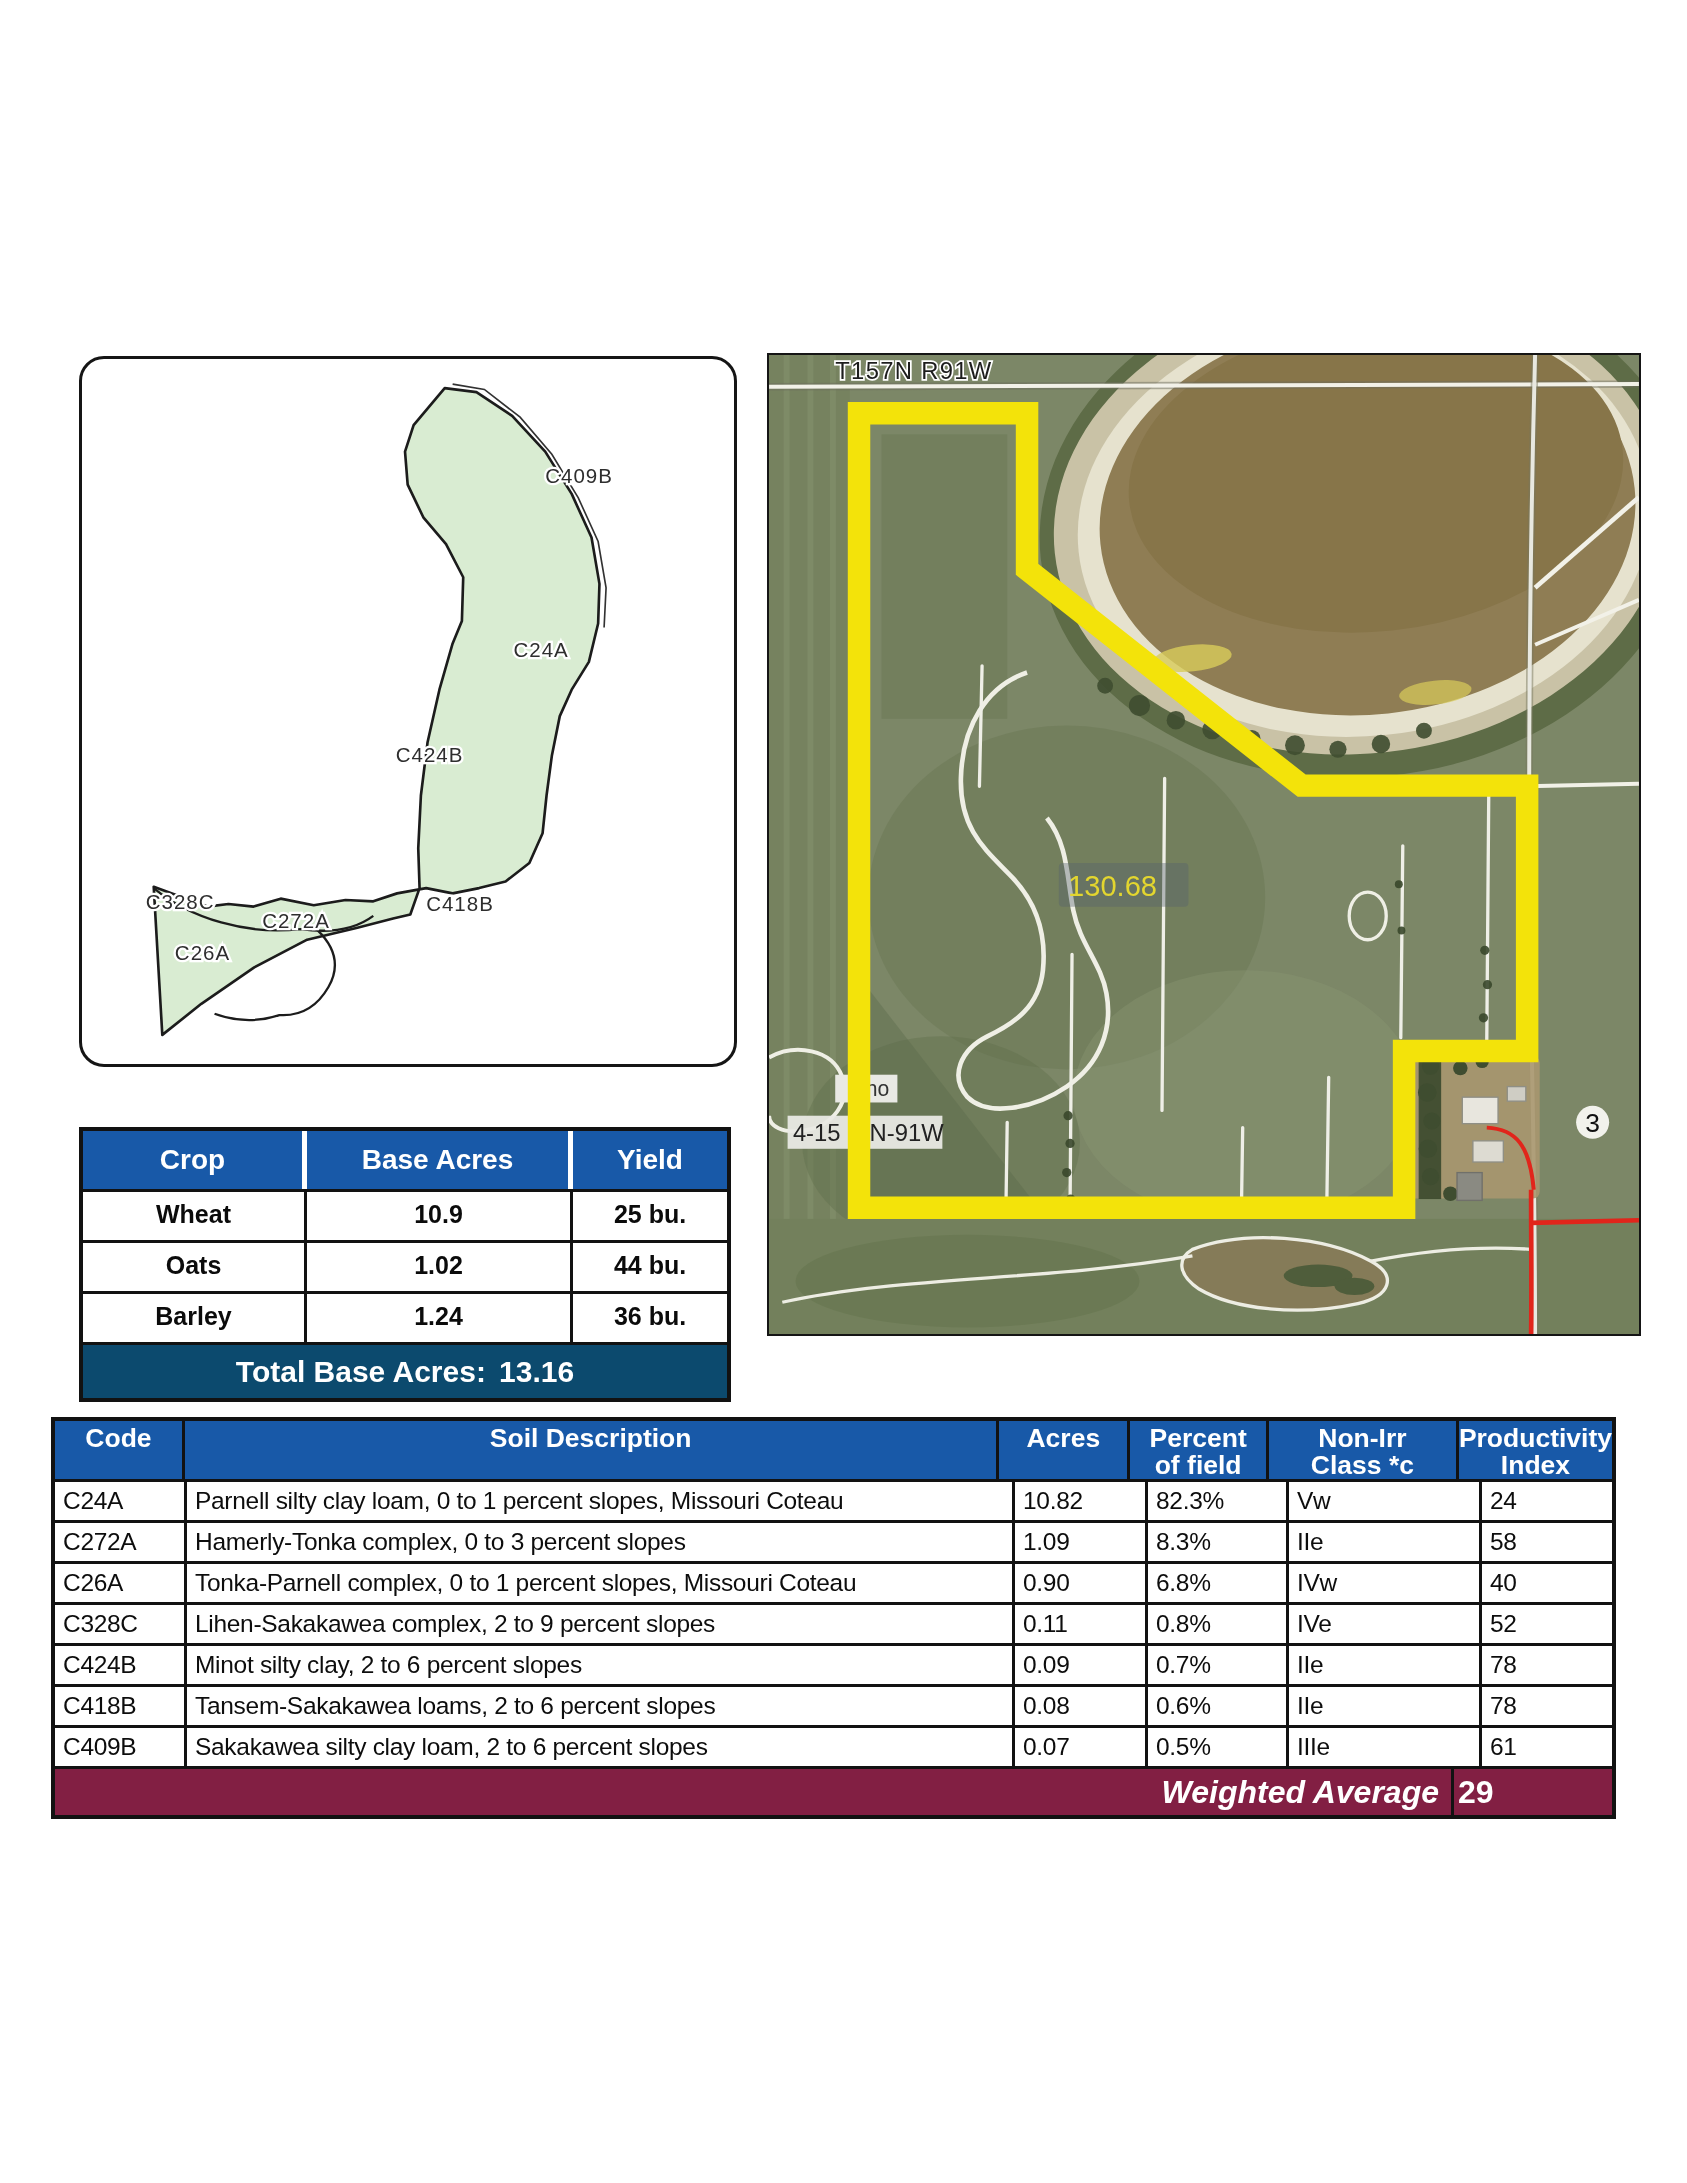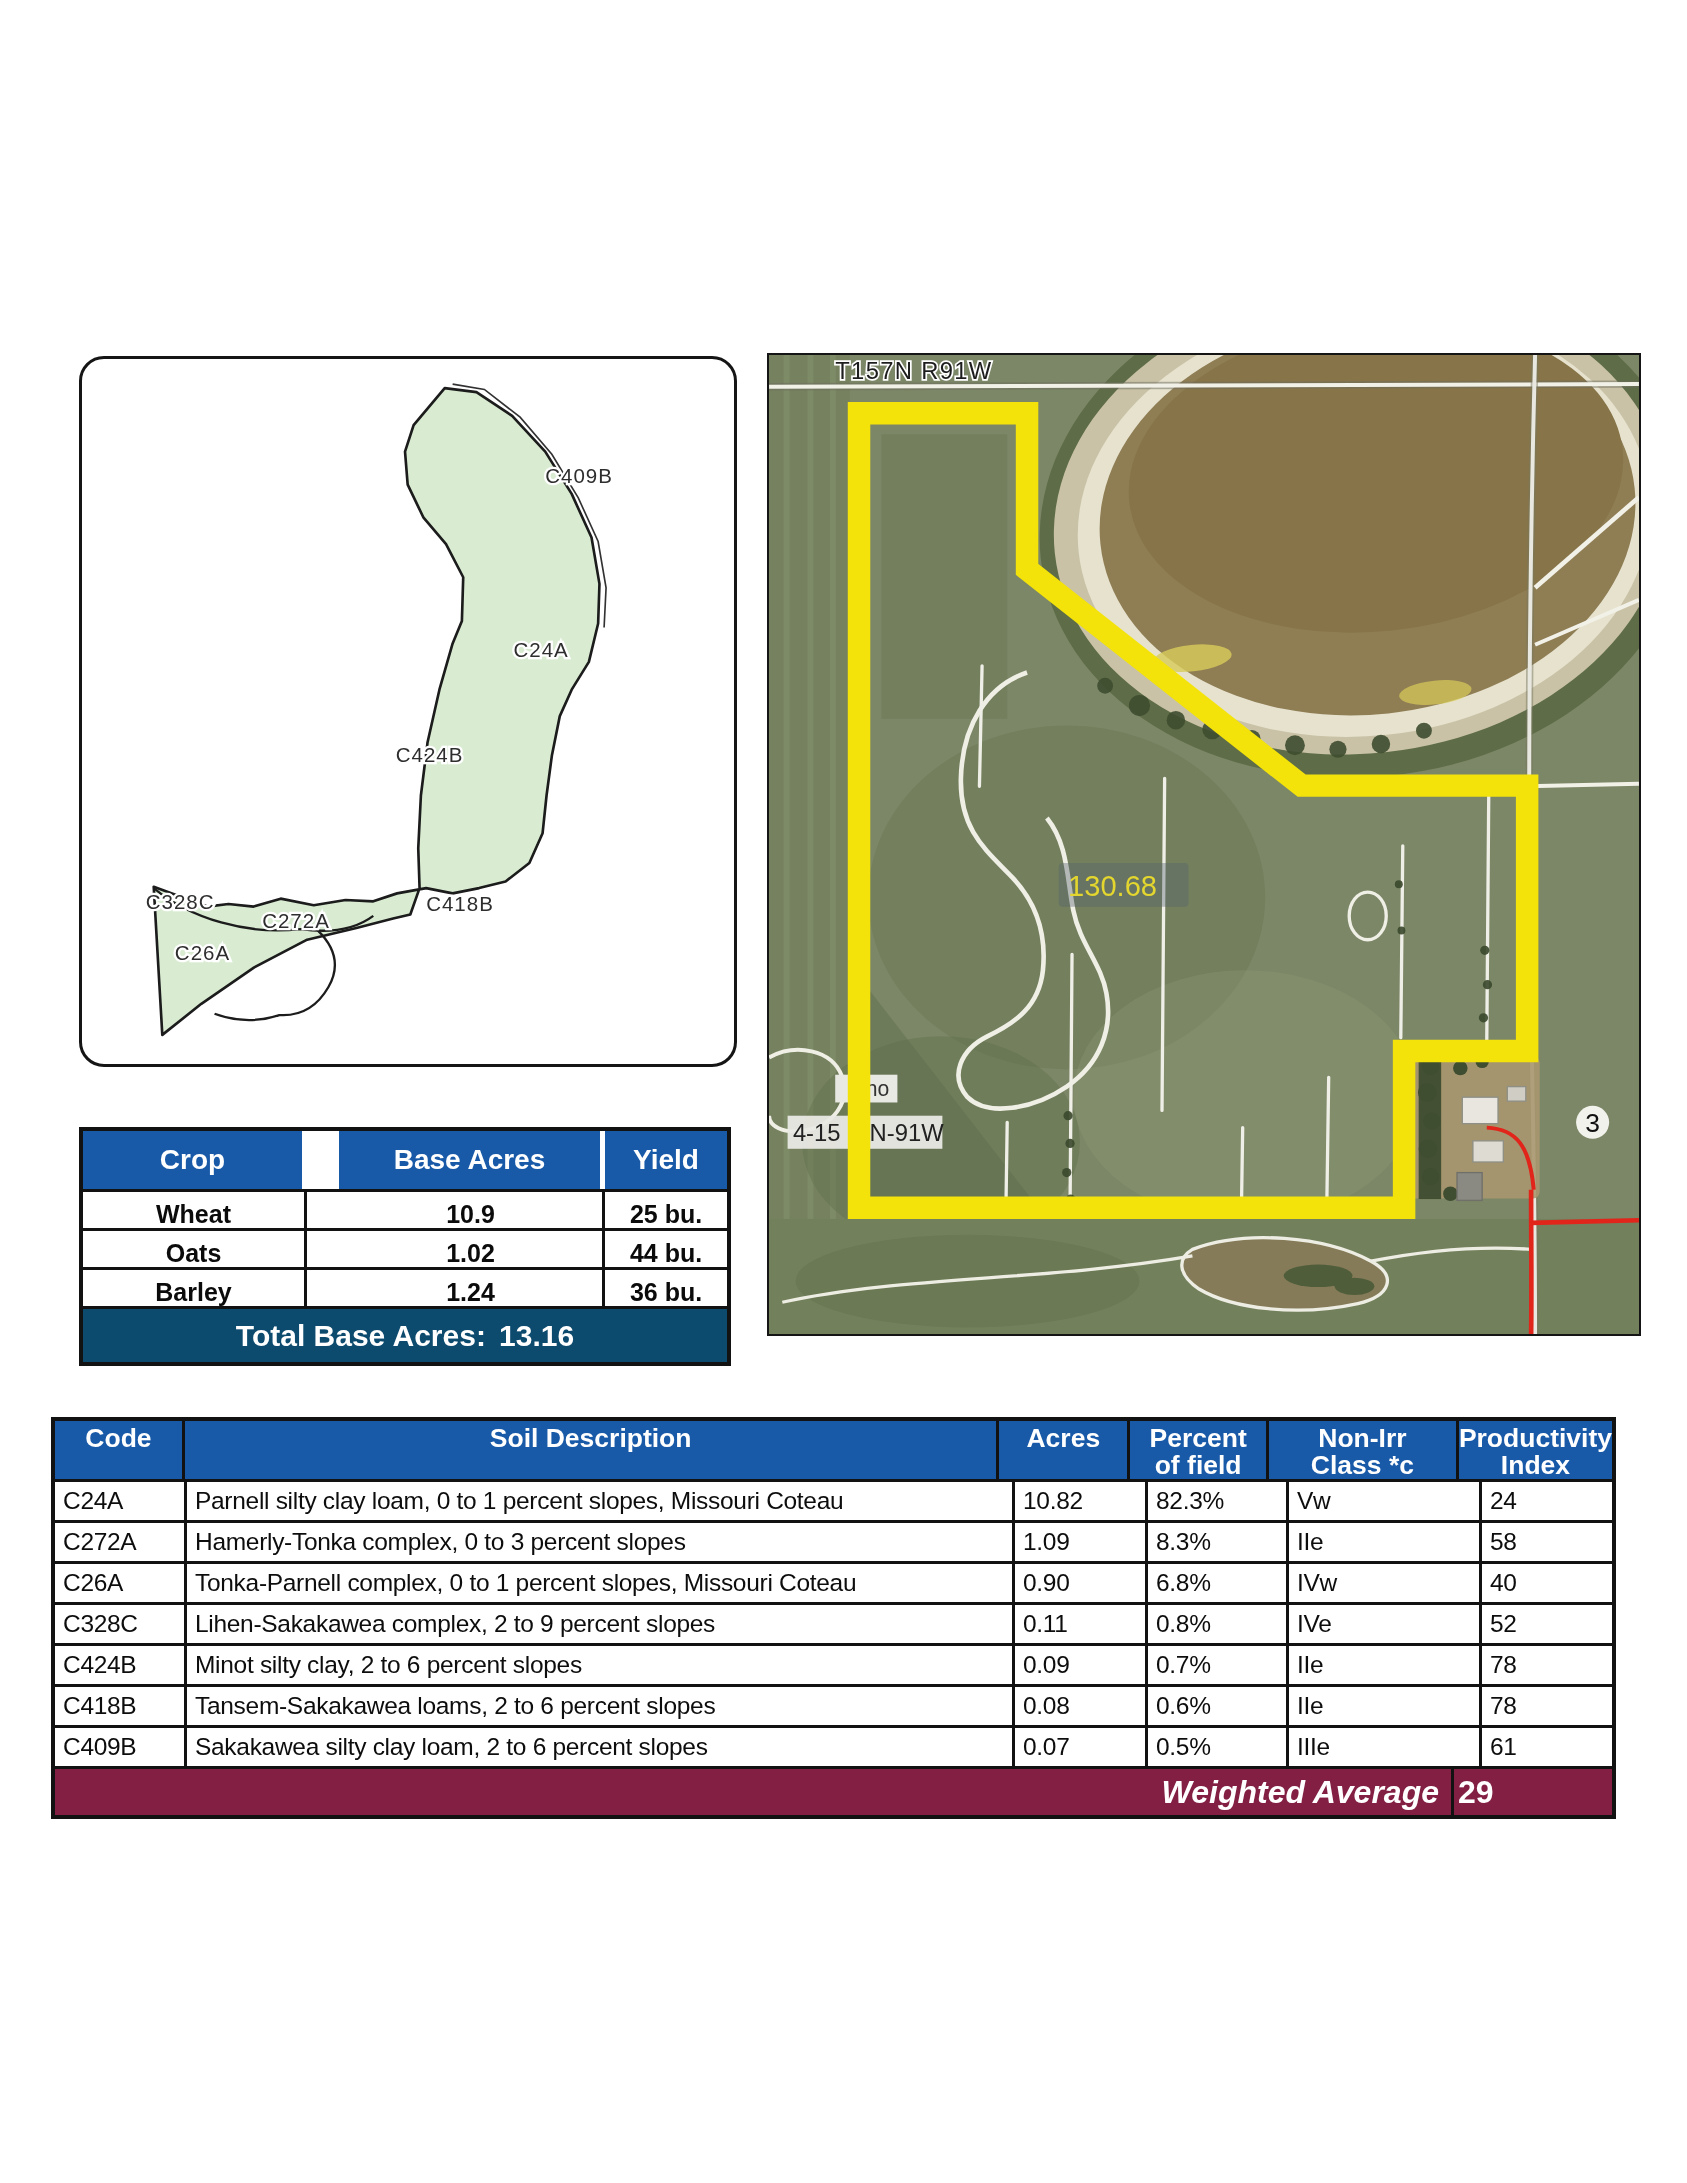--- a/index.html
+++ b/index.html
@@ -21,23 +21,23 @@
 
   
   .ctable{position:absolute;left:79px;top:1127px;width:652px;background:#fff;
           border:4px solid #121212;box-sizing:border-box;}
   .crow{display:flex;}
   .chead .ccell{background:#1859A8;color:#fff;font-weight:bold;font-size:28px;
                 text-align:center;height:58px;line-height:58px;box-sizing:border-box;}
   .chead .ccell:nth-child(1),.chead .ccell:nth-child(2){border-right:5.3px solid #fff;}
   .cbody{border-top:3.3px solid #121212;}
   .cbody .ccell{background:#fff;color:#0b0b0b;font-weight:bold;font-size:25px;
-                text-align:center;height:36px;line-height:44px;box-sizing:border-box;}
+                text-align:center;height:48px;line-height:44px;box-sizing:border-box;}
   .cbody .ccell:nth-child(1),.cbody .ccell:nth-child(2){border-right:3.3px solid #121212;}
-  .ccol1{width:224px;} .ccol2{width:266px;margin-left:32px;} .ccol3{flex:1;}
+  .ccol1{width:224px;} .ccol2{width:266px;} .ccol3{flex:1;}
   .cfoot{border-top:3.3px solid #121212;background:#0c4a6e;color:#fff;height:53px;
          line-height:53px;text-align:center;font-size:30px;font-weight:bold;}
   .cfoot span{margin:0 6.6px;}
 
   
   .stable{position:absolute;left:51px;top:1417px;width:1565px;background:#fff;
           border:4px solid #121212;box-sizing:border-box;}
   .srow{display:flex;}
   .shead .scell{background:#1859A8;color:#fff;font-weight:bold;font-size:26.5px;
                 text-align:center;height:58px;box-sizing:border-box;padding-top:4px;}

